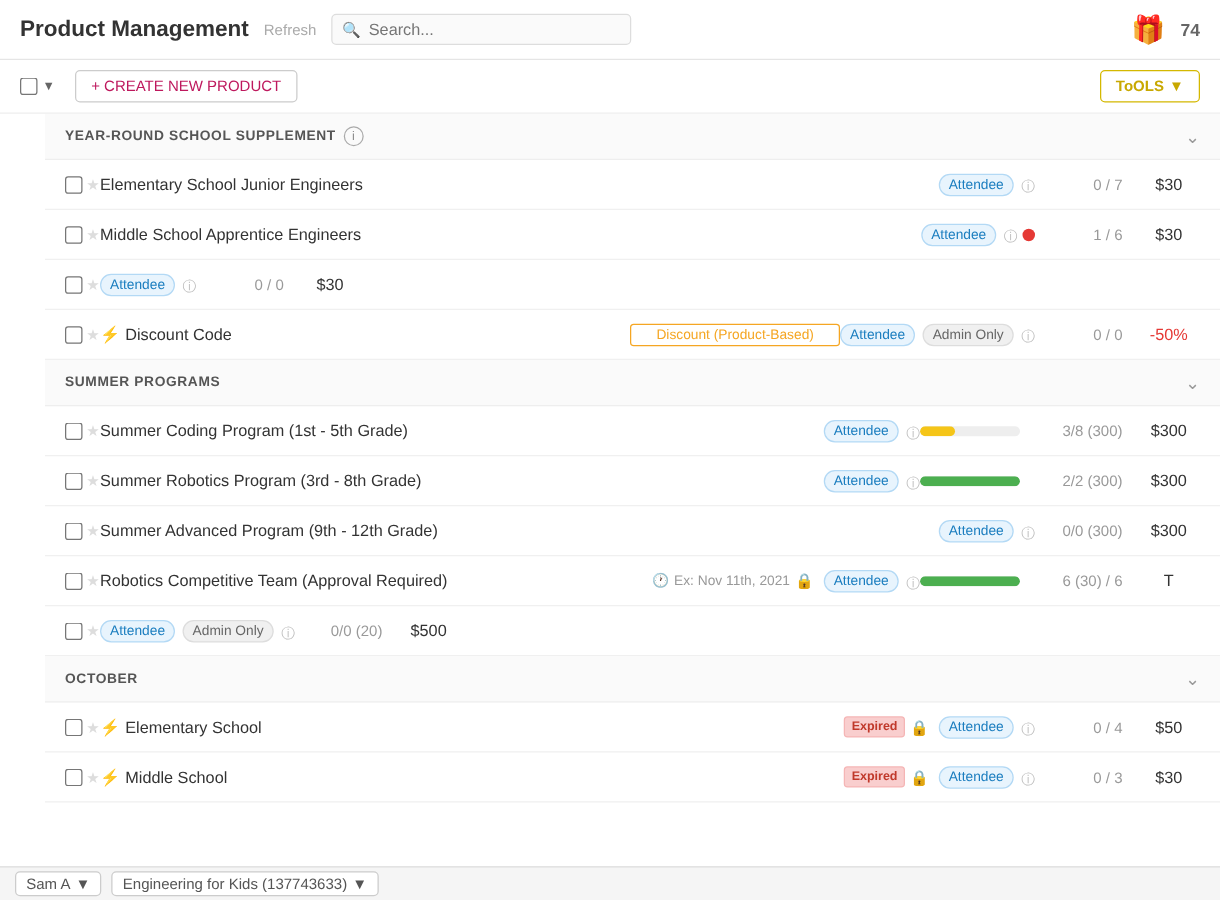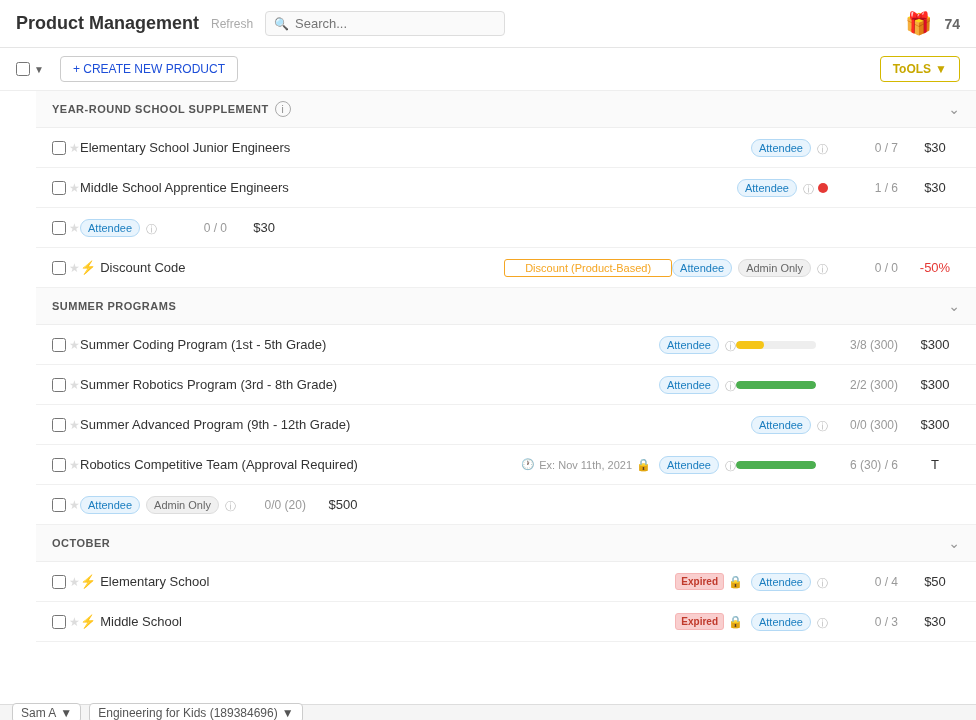--- a/index.html
+++ b/index.html
@@ -25,21 +25,21 @@
     
     .toolbar {
       display: flex; align-items: center; padding: 8px 16px; border-bottom: 1px solid #eee;
       background: #fff;
     }
     .checkbox-all { display: flex; align-items: center; gap: 4px; margin-right: 16px; }
     .checkbox-all input[type=checkbox] { width: 14px; height: 14px; }
     .chevron-small { font-size: 10px; color: #666; cursor: pointer; }
     .btn-create {
       background: #fff; border: 1px solid #ccc; border-radius: 4px; padding: 5px 12px;
-      font-size: 12px; color: #1d4ed8; cursor: pointer; display: flex; align-items: center; gap: 4px;
+      font-size: 12px; color: #be185d; cursor: pointer; display: flex; align-items: center; gap: 4px;
     }
     .tools-btn {
       margin-left: auto; background: #fff; border: 1px solid #d4b800; border-radius: 4px;
       padding: 5px 12px; font-size: 12px; color: #c8a800; cursor: pointer;
       display: flex; align-items: center; gap: 4px; font-weight: 600;
     }
 
     
     .section-header {
       display: flex; align-items: center; padding: 10px 16px; background: #fafafa;
@@ -79,21 +79,21 @@
 
     
     .expiry-row { display: flex; align-items: center; gap: 4px; margin-right: 8px; }
     .expired-badge { background: #f9cece; color: #c0392b; font-size: 10px; padding: 2px 5px; border-radius: 3px; font-weight: 600; border: 1px solid #f5b5b5; }
     .lock-icon { font-size: 12px; color: #e57373; }
     .clock-icon { font-size: 11px; color: #aaa; }
     .expiry-text { font-size: 11px; color: #999; }
 
     
     .bottom-bar {
-      position: fixed; bottom: 0; left: 0; right: 0; height: 16px;
+      position: fixed; bottom: 0; left: 0; right: 0; height: 27px;
       background: #f5f5f5; border-top: 1px solid #ddd;
       display: flex; align-items: center; padding: 0 12px; gap: 8px;
     }
     .bottom-user {
       display: flex; align-items: center; gap: 4px; font-size: 12px; color: #555;
       border: 1px solid #ccc; border-radius: 4px; padding: 2px 8px; cursor: pointer; background: #fff;
     }
     .bottom-org {
       display: flex; align-items: center; gap: 4px; font-size: 12px; color: #555;
       border: 1px solid #ccc; border-radius: 4px; padding: 2px 8px; cursor: pointer; background: #fff;
@@ -313,16 +313,16 @@
       <span class="price-col">$30</span>
     </div>
   </div>
 
 <div class="bottom-bar">
   <div class="bottom-user">
     <span>Sam A</span>
     <span>▼</span>
   </div>
   <div class="bottom-org">
-    <span>Engineering for Kids (189384696)</span>
+    <span>Engineering for Kids (137743633)</span>
     <span>▼</span>
   </div>
 </div>
 
 </body></html>

